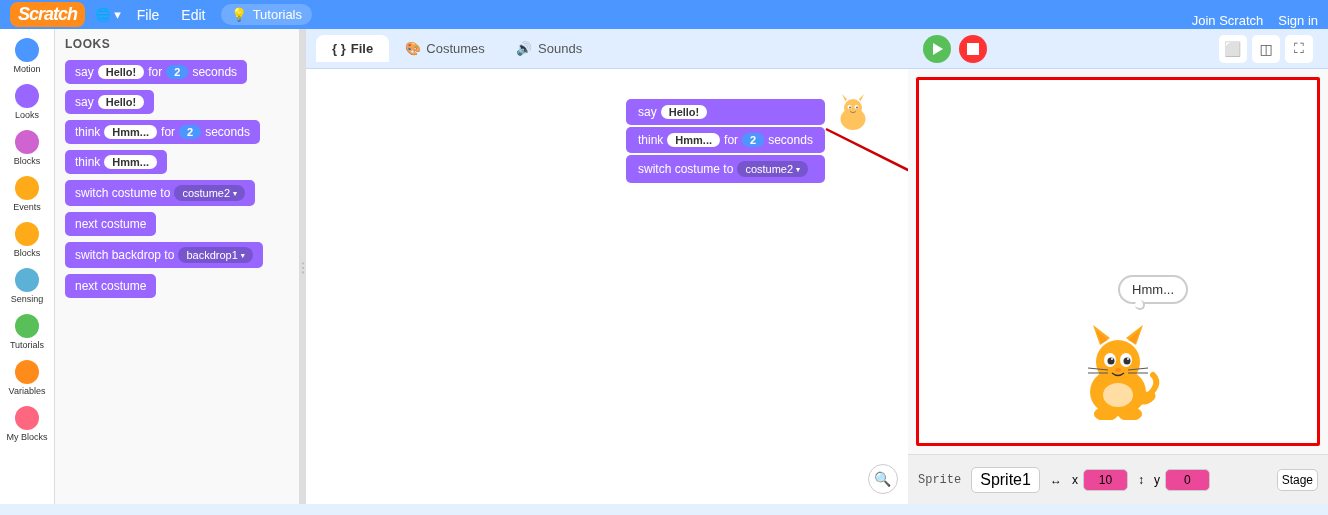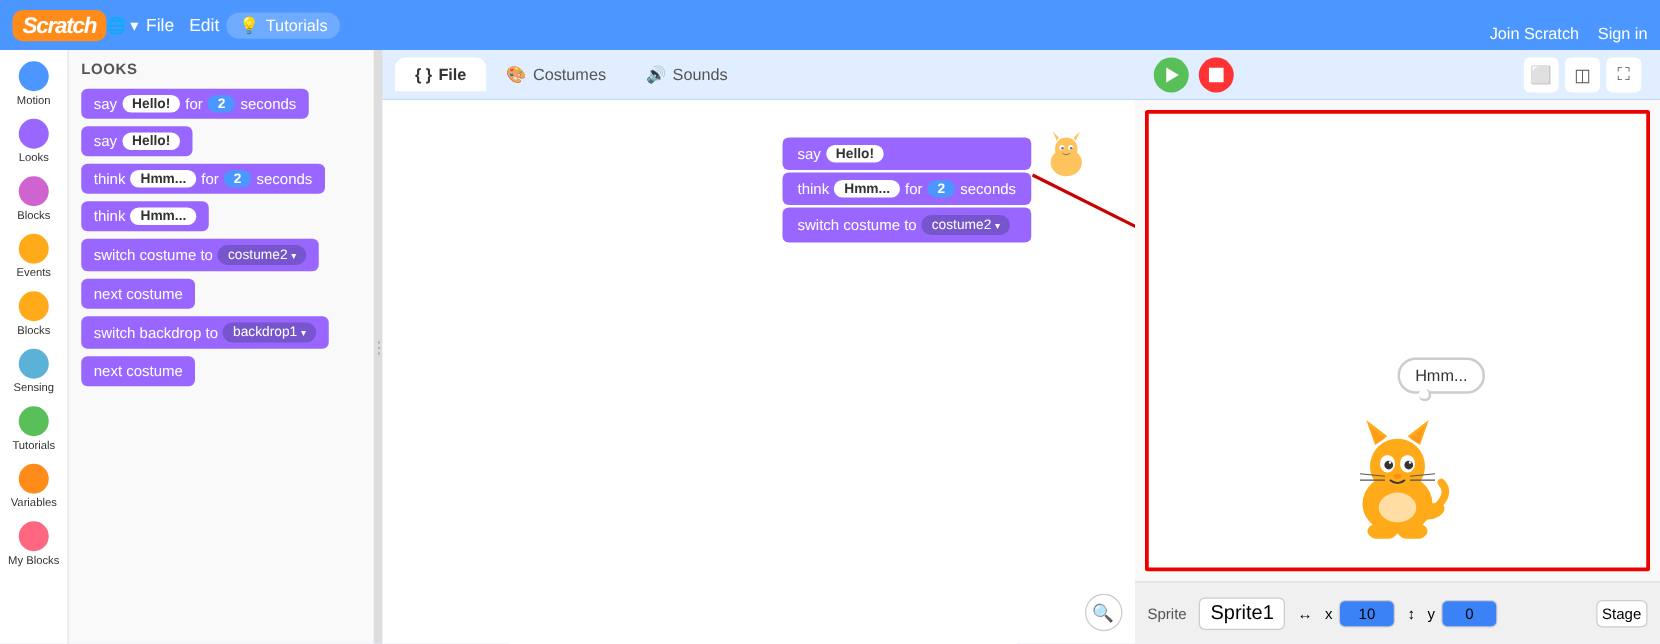--- a/index.html
+++ b/index.html
@@ -1,24 +1,25 @@
 <!DOCTYPE html>
 <html><head>
   <meta charset="utf-8">
   <style>
     * { box-sizing: border-box; margin: 0; padding: 0; }
     body { font-family: 'Helvetica Neue', Arial, sans-serif; font-size: 13px; background: #e5f0ff; overflow: hidden; }
 
     
     #top-nav {
       background: #4c97ff;
-      height: 40px;
+      height: 29px;
       display: flex;
       align-items: center;
       padding: 0 10px;
+      gap: 10px;
     }
     .scratch-logo {
       background: #ff8c1a;
       border-radius: 8px;
       padding: 2px 8px;
       font-weight: 900;
       font-size: 18px;
       color: white;
       font-style: italic;
       letter-spacing: -1px;
@@ -275,33 +276,33 @@
     #sprite-info {
       height: 50px;
       background: #f0f0f0;
       display: flex;
       align-items: center;
       padding: 0 10px;
       gap: 10px;
       border-top: 1px solid #ddd;
       font-size: 12px;
     }
-    .sprite-label { color: #555; }
+    .sprite-label { color: #555; font-family: Liberation Mono, monospace; }
     .sprite-name-box {
       background: white;
       border: 1px solid #ccc;
       border-radius: 5px;
       padding: 3px 8px;
       font-size: 16px;
     }
     .coord-group {
       display: flex; align-items: center; gap: 5px;
     }
     .coord-box {
-      background: #3b82f6;
+      background: #ec4899;
       border: 1px solid #ccc;
       border-radius: 5px;
       padding: 3px 8px;
       width: 45px;
       font-size: 12px;
       text-align: center;
     }
     .stage-label {
       margin-left: auto;
       background: white;

